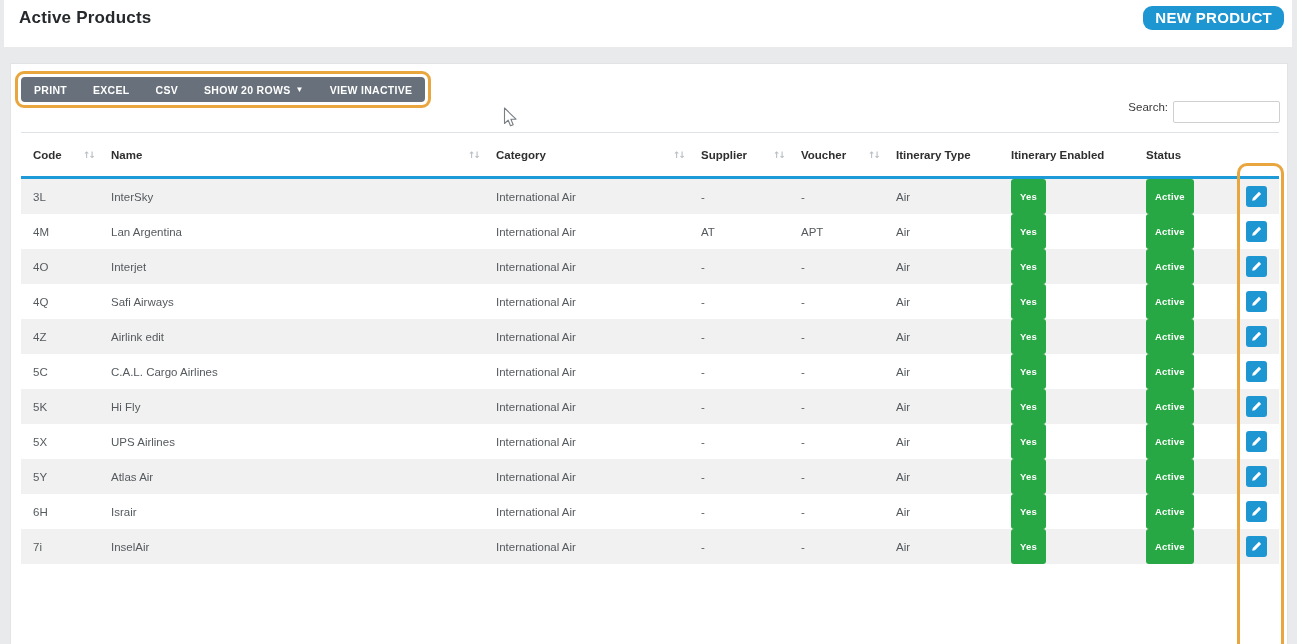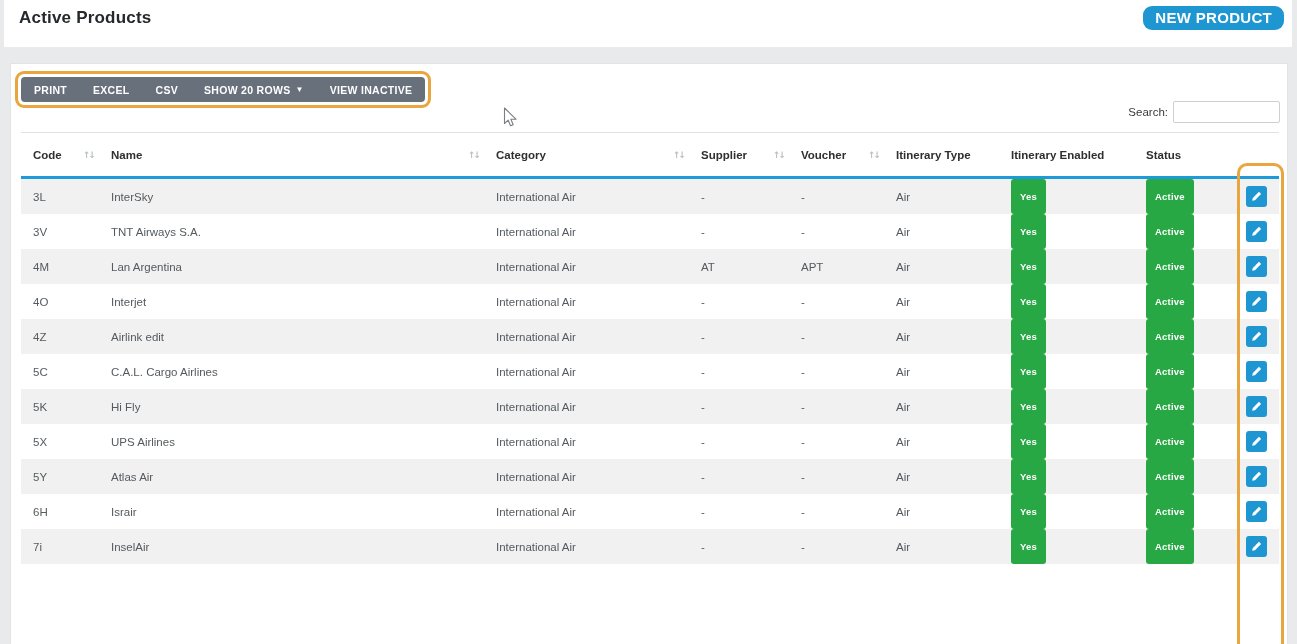--- a/index.html
+++ b/index.html
@@ -66,21 +66,21 @@
     font-size: 10.5px; font-weight: 700; letter-spacing: .3px;
     padding: 0 13px; height: 25px;
     display: flex; align-items: center; gap: 5px;
     cursor: pointer; white-space: nowrap;
   }
   .caret { font-size: 8px; line-height: 1; }
 
   
   .search {
     position: absolute; right: 7px; top: 37px;
-    display: flex; align-items: center; gap: 5px;
+    display: flex; align-items: flex-start; gap: 5px;
   }
   .search label { font-size: 11.5px; color: #3a3a3a; }
   .search input {
     width: 107px; height: 22px;
     border: 1px solid #cfcfcf; border-radius: 2px;
     font-family: inherit; font-size: 11.5px; padding: 0 5px;
     outline: none;
   }
 
   
@@ -212,56 +212,56 @@
           <td><span class="badge">Active</span></td>
           <td class="edit-cell">
             <button class="edit-btn">
               <svg width="11" height="11" viewBox="0 0 14 14">
                 <path d="M10.2 1.1l2.7 2.7-7.9 7.9-3.5.8.8-3.5z" fill="#ffffff"></path>
               </svg>
             </button>
           </td>
         </tr>
         <tr>
-          <td>3V</td>
-          <td>TNT Airways S.A.</td>
-          <td>International Air</td>
-          <td>-</td>
-          <td>-</td>
-          <td>Air</td>
-          <td><span class="badge">Yes</span></td>
-          <td><span class="badge">Active</span></td>
-          <td class="edit-cell">
-            <button class="edit-btn">
-              <svg width="11" height="11" viewBox="0 0 14 14">
-                <path d="M10.2 1.1l2.7 2.7-7.9 7.9-3.5.8.8-3.5z" fill="#ffffff"></path>
-              </svg>
-            </button>
-          </td>
-        </tr>
-        <tr>
           <td>4M</td>
           <td>Lan Argentina</td>
           <td>International Air</td>
           <td>AT</td>
           <td>APT</td>
           <td>Air</td>
           <td><span class="badge">Yes</span></td>
           <td><span class="badge">Active</span></td>
           <td class="edit-cell">
             <button class="edit-btn">
               <svg width="11" height="11" viewBox="0 0 14 14">
                 <path d="M10.2 1.1l2.7 2.7-7.9 7.9-3.5.8.8-3.5z" fill="#ffffff"></path>
               </svg>
             </button>
           </td>
         </tr>
         <tr>
           <td>4O</td>
           <td>Interjet</td>
+          <td>International Air</td>
+          <td>-</td>
+          <td>-</td>
+          <td>Air</td>
+          <td><span class="badge">Yes</span></td>
+          <td><span class="badge">Active</span></td>
+          <td class="edit-cell">
+            <button class="edit-btn">
+              <svg width="11" height="11" viewBox="0 0 14 14">
+                <path d="M10.2 1.1l2.7 2.7-7.9 7.9-3.5.8.8-3.5z" fill="#ffffff"></path>
+              </svg>
+            </button>
+          </td>
+        </tr>
+        <tr>
+          <td>4Q</td>
+          <td>Safi Airways</td>
           <td>International Air</td>
           <td>-</td>
           <td>-</td>
           <td>Air</td>
           <td><span class="badge">Yes</span></td>
           <td><span class="badge">Active</span></td>
           <td class="edit-cell">
             <button class="edit-btn">
               <svg width="11" height="11" viewBox="0 0 14 14">
                 <path d="M10.2 1.1l2.7 2.7-7.9 7.9-3.5.8.8-3.5z" fill="#ffffff"></path>

